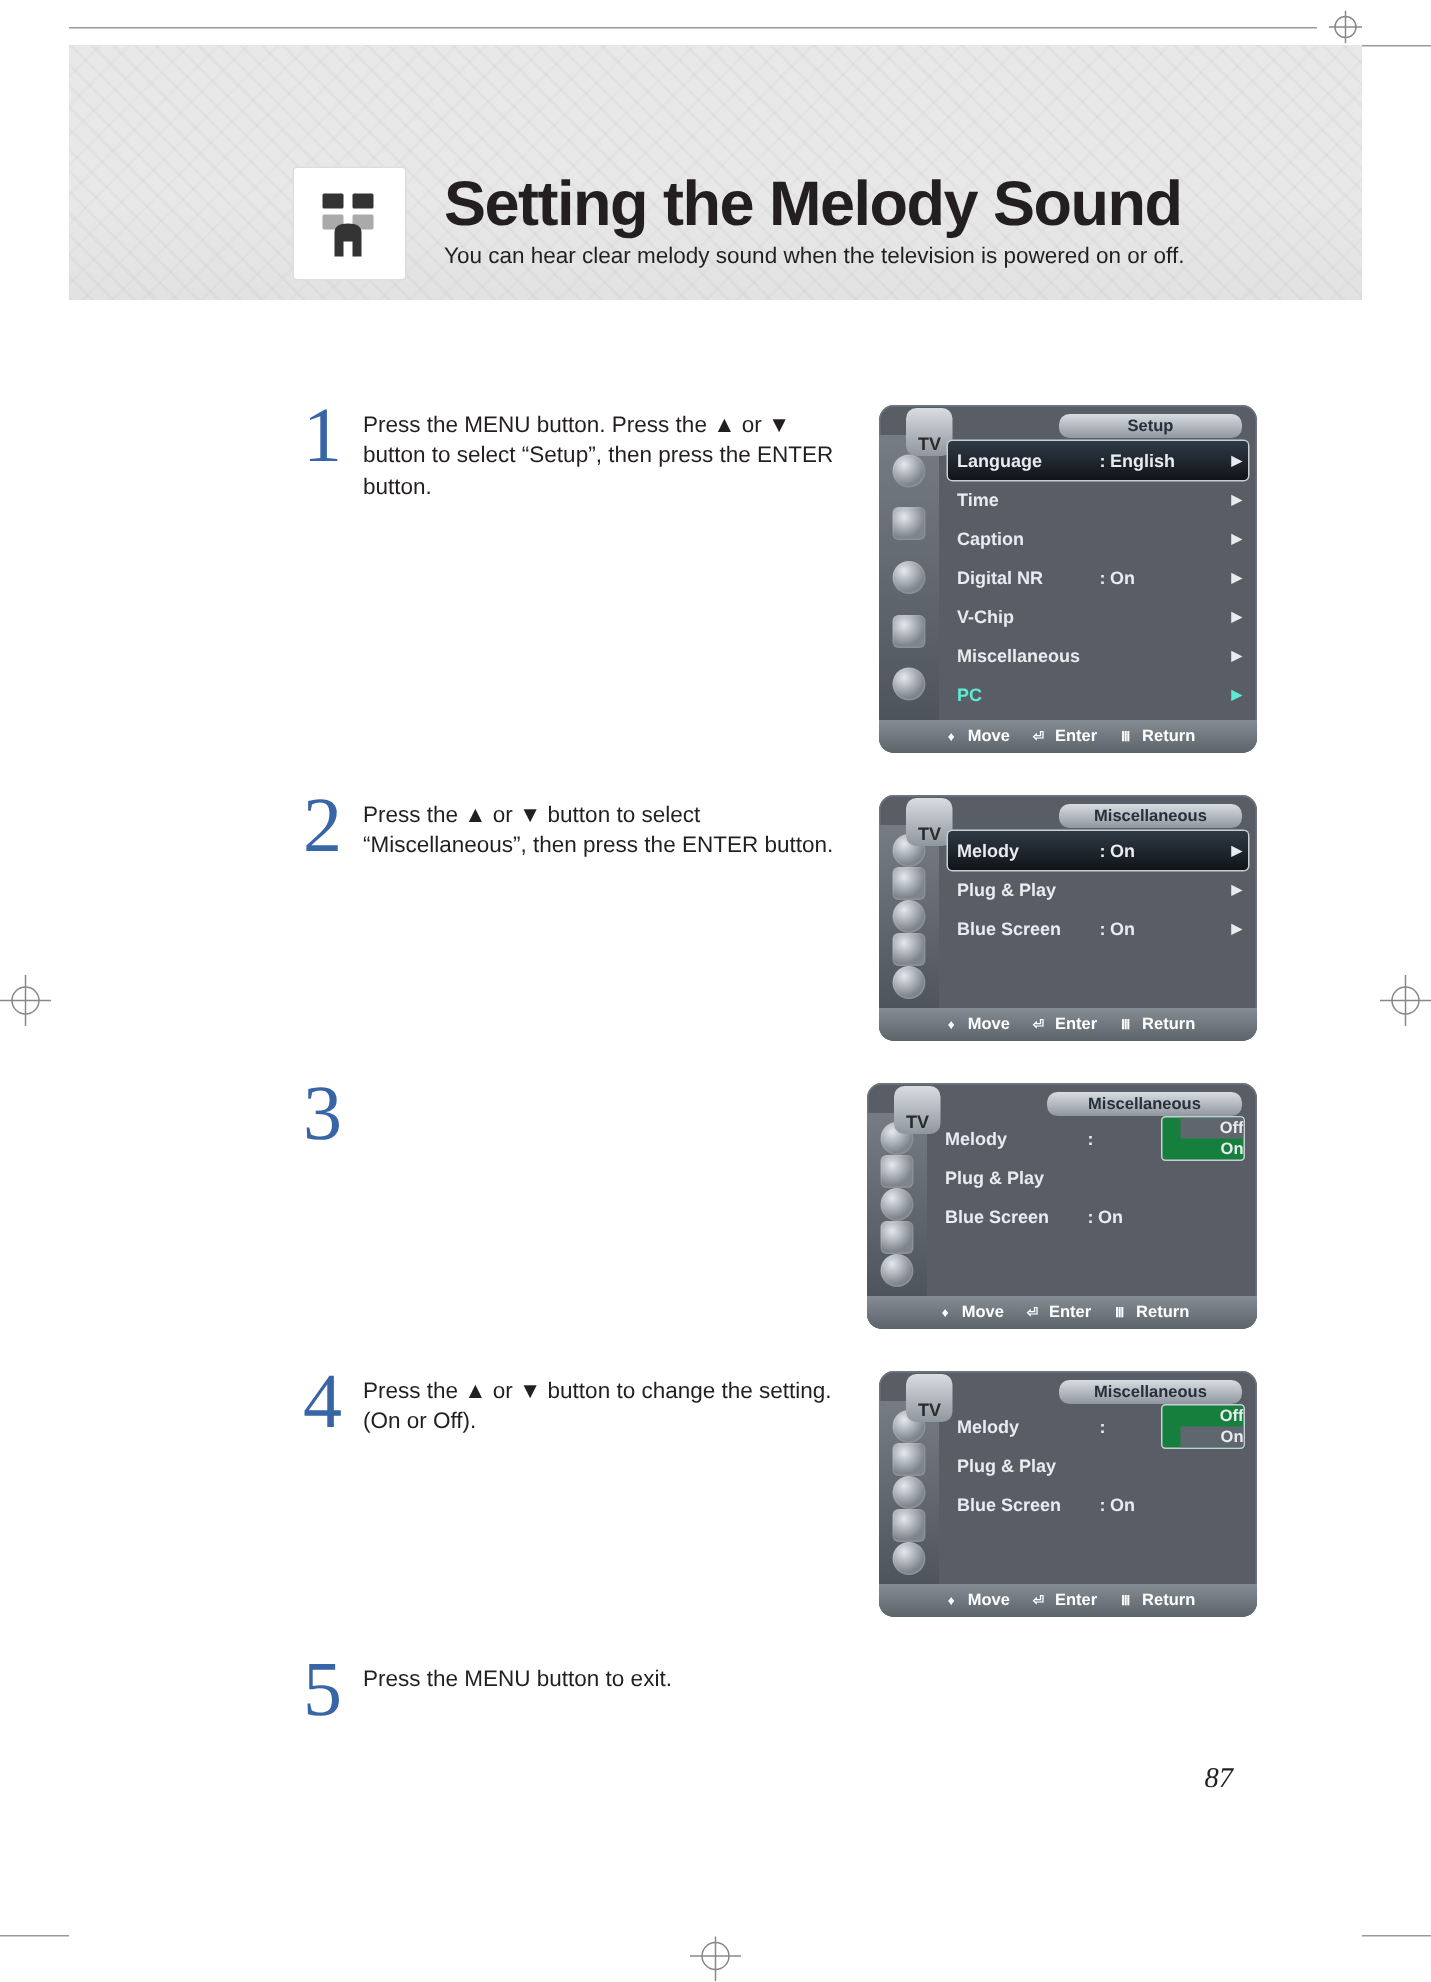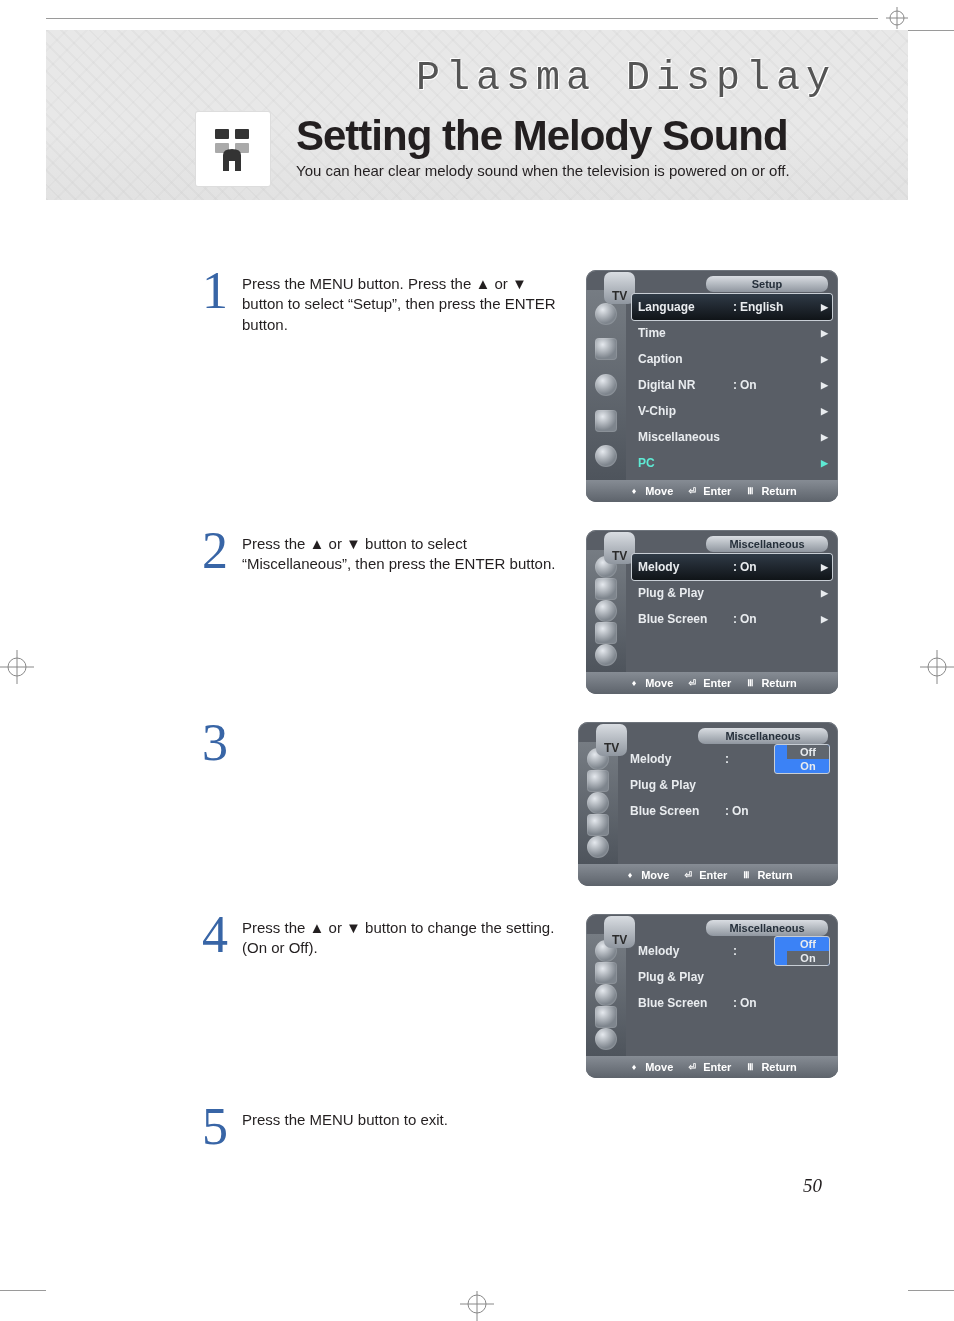--- a/index.html
+++ b/index.html
@@ -62,21 +62,21 @@
   .osd-row.sel { background:linear-gradient(#2f3a46,#101418); box-shadow:0 0 0 1px #c8ced5; }
   .osd-row .lbl { flex:0 0 92px; white-space:nowrap; overflow:hidden; text-overflow:ellipsis; }
   .osd-row .col { flex:0 0 10px; text-align:center; }
   .osd-row .val { flex:0 0 40px; }
   .osd-row .arr { position:absolute; right:4px; font-size:9px; }
   .osd-row.dim { color:#5eead4; }
   .osd-foot { display:flex; gap:12px; justify-content:center; align-items:center; height:22px; background:linear-gradient(#868c94,#5d636b); font-size:11px; color:#fff; }
   .osd-foot .k { display:flex; align-items:center; gap:4px; }
   .osd-foot .glyph { display:inline-flex; width:14px; height:12px; align-items:center; justify-content:center; font-size:9px; }
 
-  .osd-submenu { position:absolute; right:8px; top:2px; width:56px; background:#3b82f6; border:1px solid #c8ced5; border-radius:3px; font-size:11px; text-align:center; z-index:2; overflow:hidden;padding-left:12px; }
+  .osd-submenu { position:absolute; right:8px; top:2px; width:56px; background:#15803d; border:1px solid #c8ced5; border-radius:3px; font-size:11px; text-align:right; z-index:2; overflow:hidden;padding-left:12px; }
   .osd-submenu .opt { padding:1px 0; }
   .osd-submenu .opt.sel { background:#60666e; }
 
   .page-num { position:absolute; right:86px; bottom:94px; font-size:19px; font-style: italic; font-family: Georgia, serif; }
 </style>
 </head>
 <body>
 
 <div class="print-header">
   <span class="line"></span>
@@ -110,21 +110,20 @@
     <svg viewBox="0 0 34 34">
       <circle cx="17" cy="17" r="9" fill="none" stroke="#888"></circle>
       <line x1="17" y1="0" x2="17" y2="34" stroke="#888"></line>
       <line x1="0" y1="17" x2="34" y2="17" stroke="#888"></line>
     </svg>
   </div>
 
 <div class="page">
 
   <div class="hero">
-    <div class="hero-title">Plasma Display</div>
     <div class="hero-box">
       <svg viewBox="0 0 48 48">
           <g fill="#333">
             <rect x="6" y="4" width="14" height="10" rx="1"></rect>
             <rect x="26" y="4" width="14" height="10" rx="1"></rect>
             <rect x="6" y="18" width="14" height="10" rx="1" fill="#aaa"></rect>
             <rect x="26" y="18" width="14" height="10" rx="1" fill="#aaa"></rect>
             <path d="M14 30 L14 46 L20 46 L20 36 L26 36 L26 46 L32 46 L32 30 Q32 24 23 24 Q14 24 14 30 Z" fill="#333"></path>
           </g>
         </svg>
@@ -376,14 +375,14 @@
       </div>
     </div>
 
     <div class="step">
       <div class="step-num">5</div>
       <div class="step-text">Press the MENU button to exit.</div>
     </div>
 
   </div>
 
-  <div class="page-num">50</div>
+  <div class="page-num">87</div>
 </div>
 
 </body></html>

